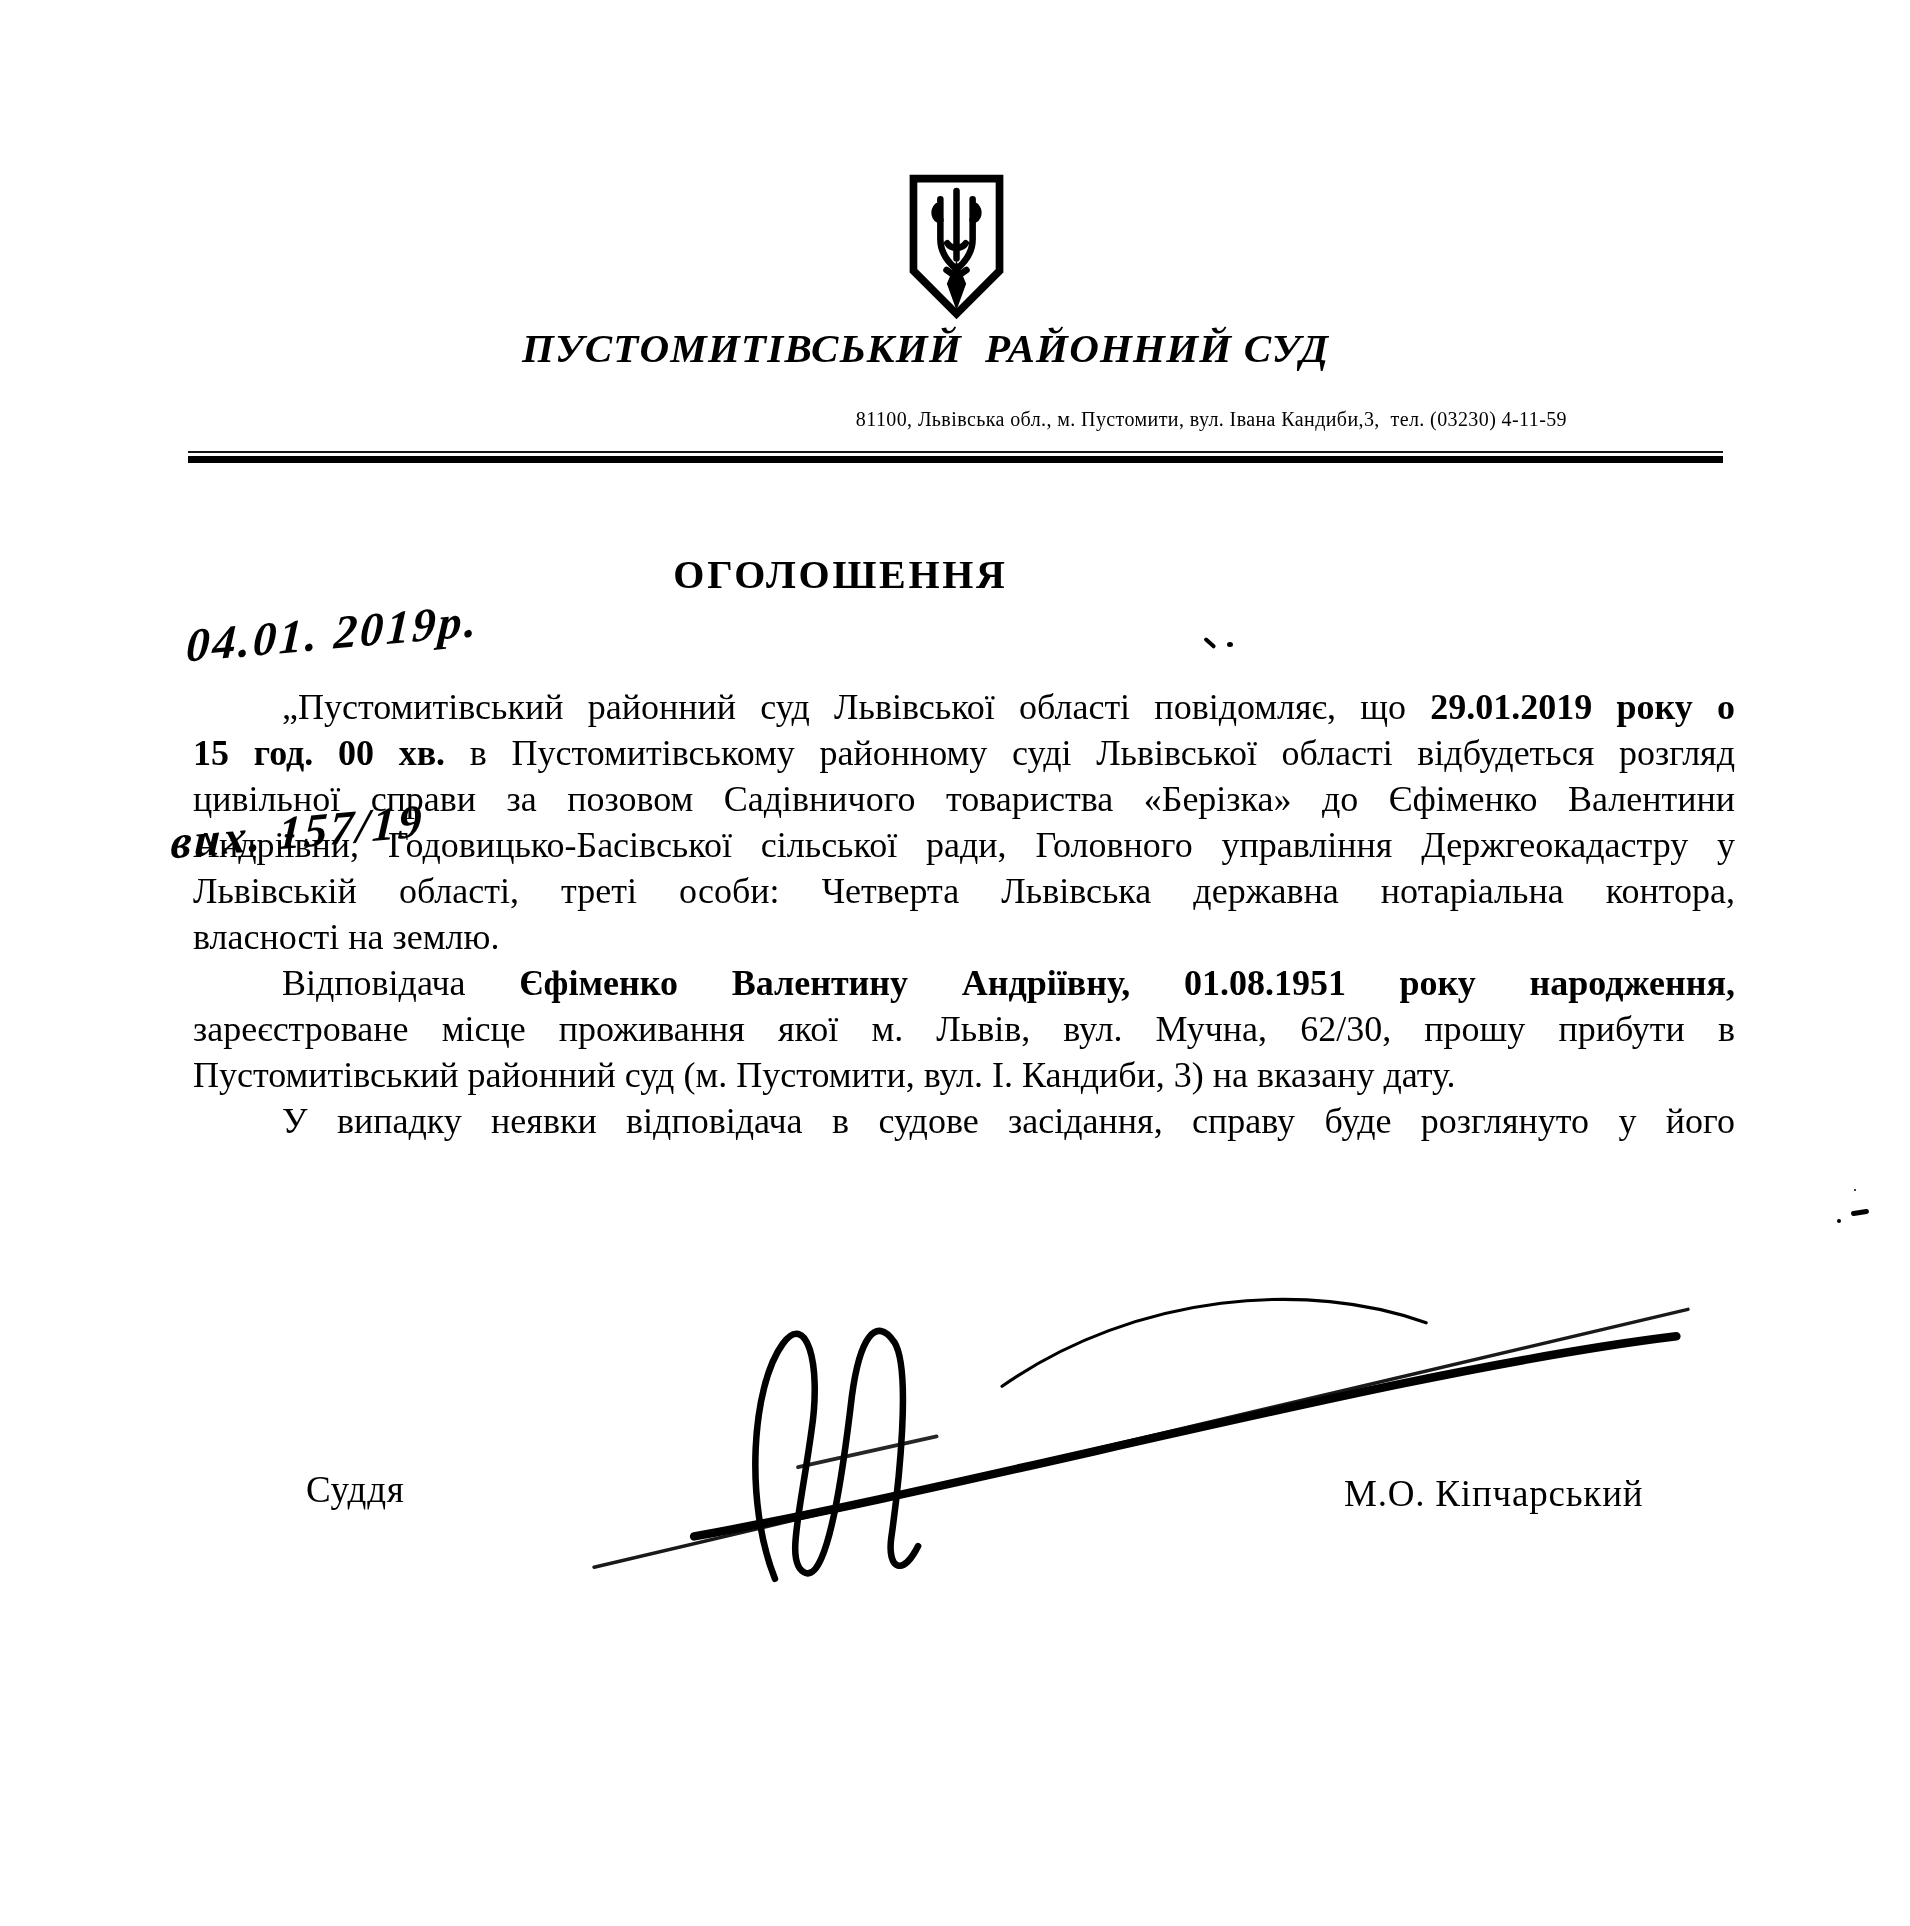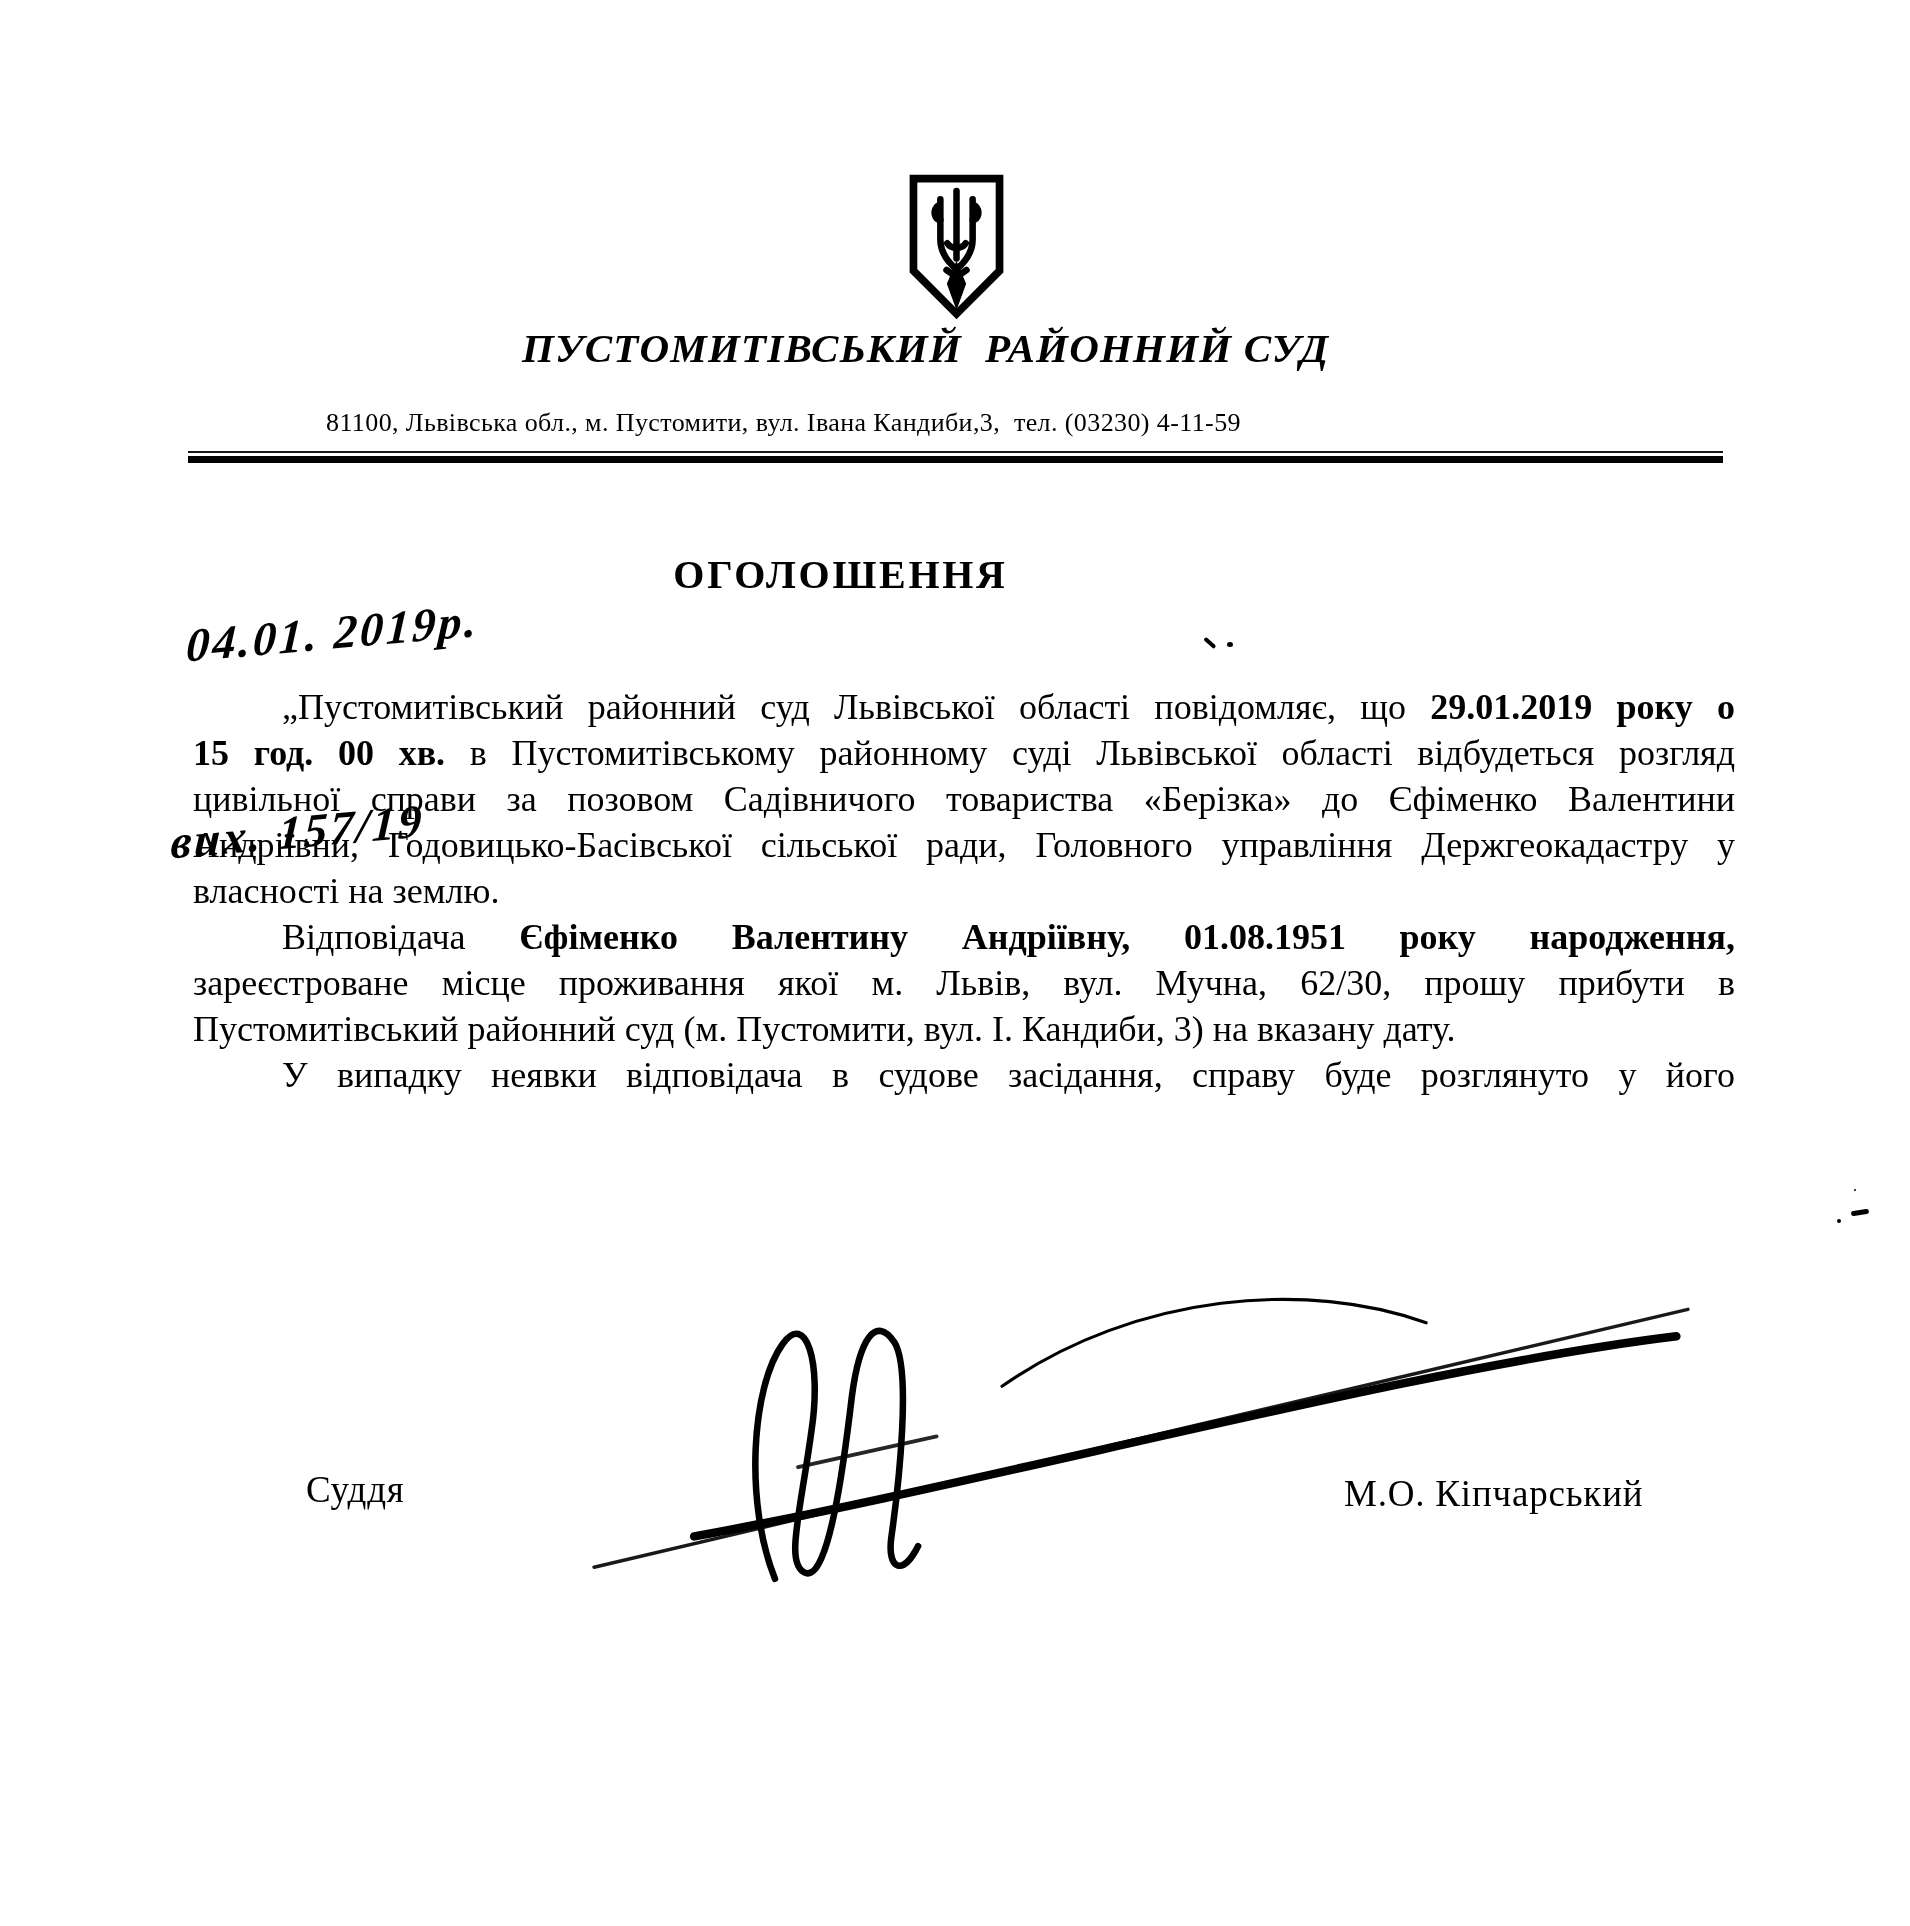--- a/index.html
+++ b/index.html
@@ -4,21 +4,21 @@
 <style>
   html,body{margin:0;padding:0;background:#ffffff;}
   body{width:1911px;height:2702px;position:relative;font-family:"Liberation Serif","DejaVu Serif",serif;color:#000;}
   .page{position:absolute;left:0;top:0;width:1911px;height:2702px;background:#ffffff;overflow:hidden;}
 
   .emblem{position:absolute;left:905px;top:174px;width:103px;height:146px;}
 
   .court-line{position:absolute;left:0;width:1827px;text-align:center;font-style:italic;font-weight:bold;white-space:pre;padding-left:12px;}
   .court-line1{top:324px;font-size:41px;letter-spacing:1.2px;}
   .court-line2{top:370px;font-size:35px;letter-spacing:0.8px;}
-  .address{position:absolute;left:0;top:408px;width:1567px;text-align:center;font-size:26px;white-space:pre;letter-spacing:0.4px;}
+  .address{position:absolute;left:0;top:408px;width:1567px;text-align:right;font-size:20px;white-space:pre;letter-spacing:0.4px;}
 
   .rule{position:absolute;left:188px;width:1535px;background:#000;}
   .rule-thin{top:451px;height:1.9px;background:#161616;}
   .rule-thick{top:456px;height:6.5px;}
 
   .handwritten{position:absolute;left:195px;top:482px;transform:rotate(-5deg) skewX(-8deg);transform-origin:left top;
                font-style:italic;font-weight:bold;font-size:47px;line-height:65px;letter-spacing:2.7px;white-space:pre;}
   .handwritten .hw2{margin-left:-5.4px;}
 
   .doc-title{position:absolute;left:0;width:1681px;text-align:center;font-weight:bold;font-size:40px;}
@@ -67,20 +67,21 @@
     <div class="hw2">вих. 157/19</div>
   </div>
 
   <div class="doc-title doc-title1">ОГОЛОШЕННЯ</div>
 
   <div class="body-text">
       <div class="line ind"><span>„Пустомитівський районний суд Львівської області повідомляє, що </span><b>29.01.2019 року о</b></div>
       <div class="line"><b>15 год. 00 хв.</b><span> в Пустомитівському районному суді Львівської області відбудеться розгляд</span></div>
       <div class="line"><span>цивільної справи за позовом Садівничого товариства «Берізка» до Єфіменко Валентини</span></div>
       <div class="line"><span>Андріївни, Годовицько-Басівської сільської ради, Головного управління Держгеокадастру у</span></div>
+      <div class="line"><span>Львівській області, треті особи: Четверта Львівська державна нотаріальна контора,</span></div>
       <div class="line noj"><span>власності на землю.</span></div>
       <div class="line ind"><span>Відповідача </span><b>Єфіменко Валентину Андріївну, 01.08.1951 року народження,</b></div>
       <div class="line"><span>зареєстроване місце проживання якої м. Львів, вул. Мучна, 62/30, прошу прибути в</span></div>
       <div class="line noj"><span>Пустомитівський районний суд (м. Пустомити, вул. І. Кандиби, 3) на вказану дату.</span></div>
       <div class="line ind"><span>У випадку неявки відповідача в судове засідання, справу буде розглянуто у його</span></div>
     </div>
 
   <div class="sig-label">Суддя</div>
   <div class="sig-name">М.О. Кіпчарський</div>
 

